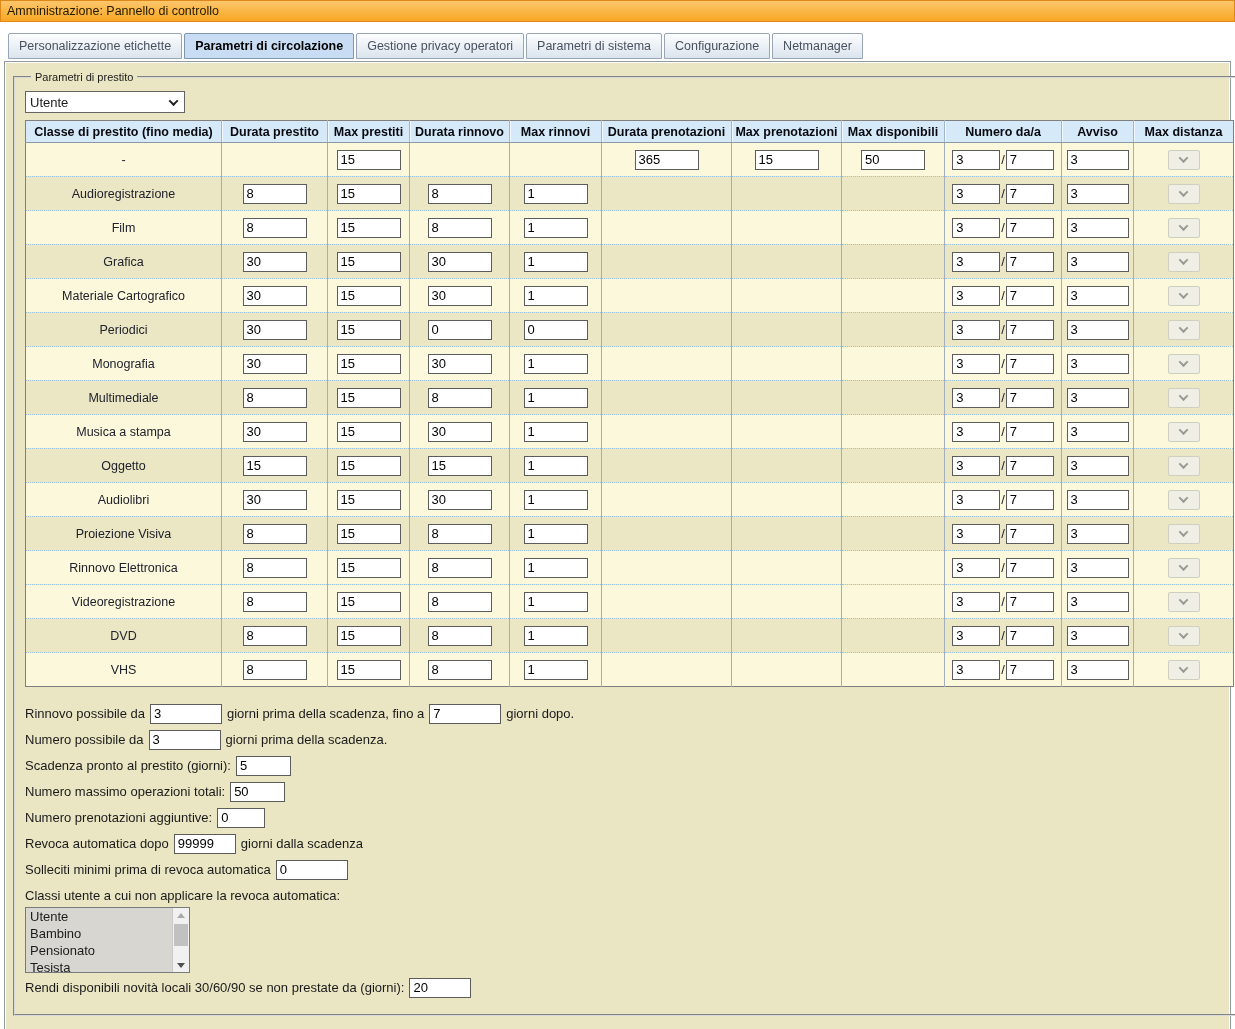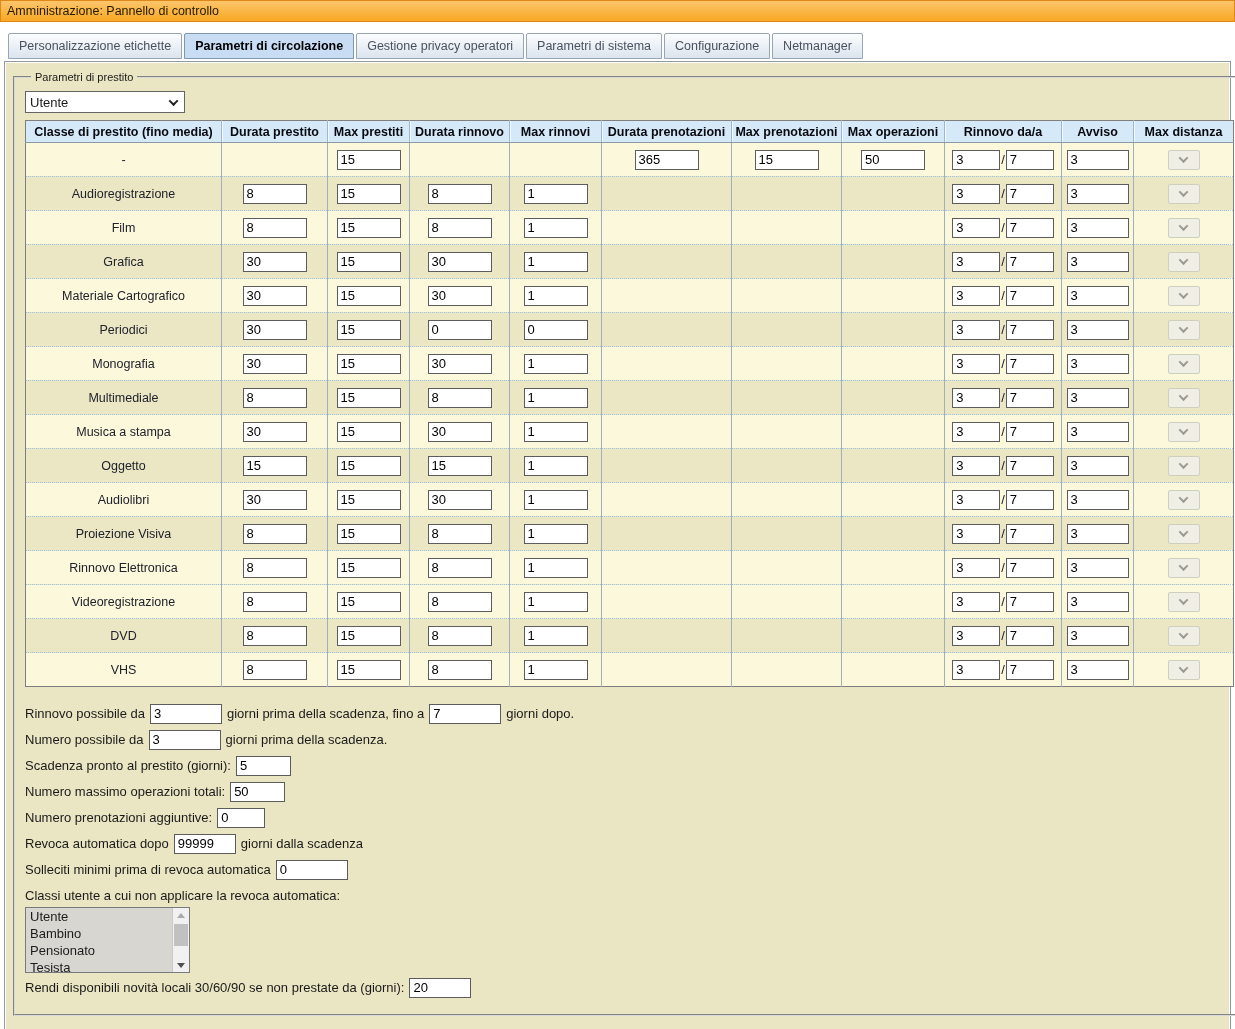--- a/index.html
+++ b/index.html
@@ -116,22 +116,22 @@
     <table class="loan-table">
       <thead>
           <tr id="thead-row">
             <th>Classe di prestito (fino media)</th>
             <th>Durata prestito</th>
             <th>Max prestiti</th>
             <th>Durata rinnovo</th>
             <th>Max rinnovi</th>
             <th>Durata prenotazioni</th>
             <th>Max prenotazioni</th>
-            <th>Max operazioni</th>
-            <th>Rinnovo da/a</th>
+            <th>Max disponibili</th>
+            <th>Numero da/a</th>
             <th>Avviso</th>
             <th>Max distanza</th>
           </tr>
         </thead>
       <tbody id="tbody">
           <tr class="row-light">
             <td>-</td>
             <td></td>
             <td><input type="text" class="tbl-input" value="15" style=""></td>
             <td></td>

